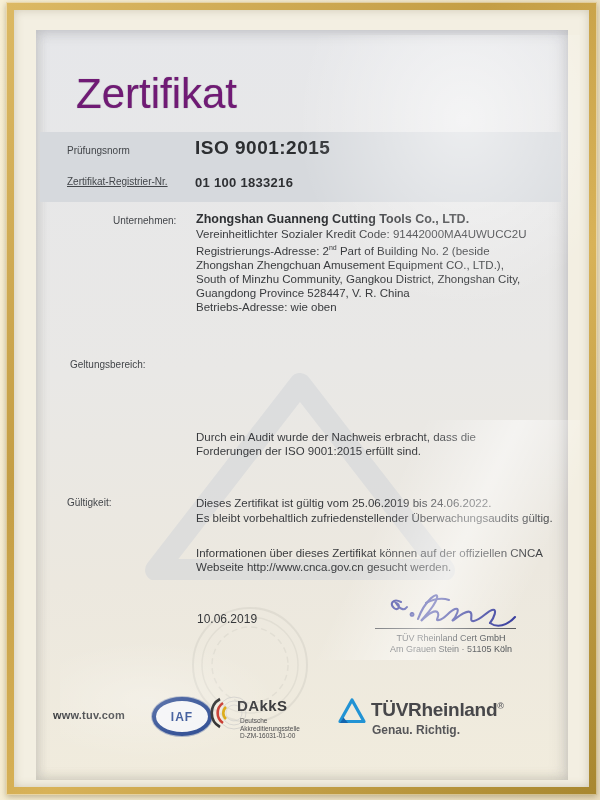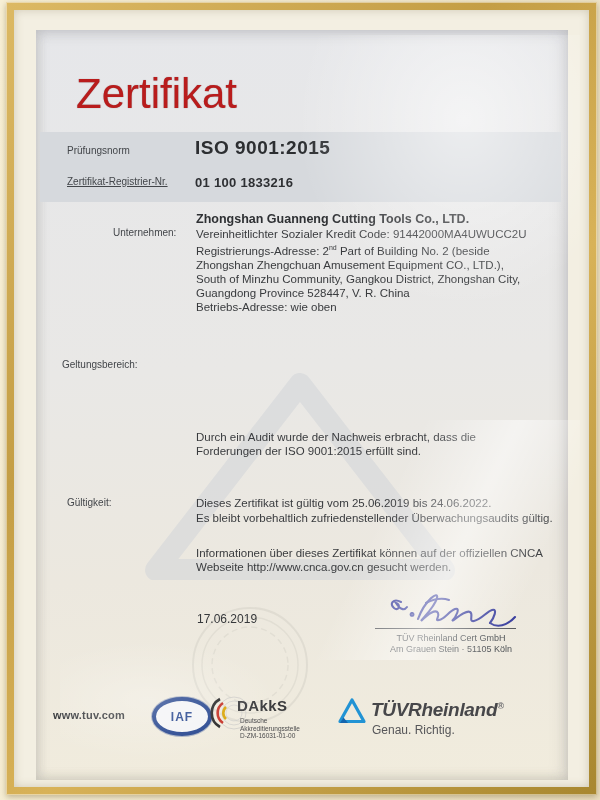--- a/index.html
+++ b/index.html
@@ -22,21 +22,21 @@
   }
   .paper{
     left:36px;top:30px;right:32px;bottom:20px;
     background:linear-gradient(178deg,#e6e7ea 0%,#e9e8e6 45%,#ece8df 72%,#f1ecdd 100%);
     box-shadow:inset 0 5px 12px rgba(140,140,150,.18),
                inset -6px 0 14px rgba(125,125,138,.16),
                inset 6px 0 10px rgba(160,158,150,.12),
                inset 0 -4px 10px rgba(170,160,135,.15);
   }
   .title{
-    left:76px;top:70px;font-size:42px;color:#b91c1c;letter-spacing:0px;
+    left:76px;top:70px;font-size:42px;color:#701a75;letter-spacing:0px;
     text-shadow:0 0 1px rgba(40,40,45,.45);
   }
   .band{left:40px;top:132px;width:521px;height:70px;background:#d6d9dd;}
   .lbl{font-size:10px;color:#43464a;}
   .val-big{font-size:19px;font-weight:700;color:#2c2e31;letter-spacing:.5px;}
   .val-bold{font-size:13px;font-weight:700;color:#2e3033;letter-spacing:.3px;}
   .body-txt{font-size:11.5px;line-height:14px;color:#393b3e;}
   .company-name{font-size:12.5px;font-weight:700;color:#2e3033;line-height:15px;}
   sup{font-size:7px;}
   .sig-line{left:375px;top:628px;width:141px;height:1px;background:#5a5c60;}
@@ -44,23 +44,23 @@
   .wm{opacity:.55;}
   .glare{pointer-events:none;}
   .iaf{
     left:152px;top:697px;width:52px;height:31px;border:4px solid #21418c;border-radius:50%;
     display:flex;align-items:center;justify-content:center;background:#f4f4f6;
     box-shadow:0 0 0 1px rgba(33,65,140,.35);
   }
   .iaf span{font-size:12px;font-weight:700;color:#21418c;letter-spacing:1px;}
   .dakks-word{left:237px;top:697px;font-size:15px;font-weight:700;color:#3a3a3c;letter-spacing:.4px;}
   .dakks-small{left:240px;top:717px;font-size:6.5px;line-height:7.5px;color:#4a4a4c;}
-  .brand-word{left:371px;top:699px;font-size:19px;font-weight:700;color:#47474a;letter-spacing:-.3px;font-style:italic;}
+  .brand-word{left:371px;top:699px;font-size:19px;font-weight:700;color:#47474a;letter-spacing:-.3px;}
   .brand-word sup{font-size:9px;color:#66666a;}
-  .brand-tag{left:372px;top:723px;font-size:12px;font-weight:400;color:#565659;}
+  .brand-tag{left:372px;top:723px;font-size:12px;font-weight:700;color:#565659;}
   .website{left:53px;top:709px;font-size:11px;font-weight:700;color:#3b3d40;letter-spacing:.2px;}
   .date{left:197px;top:612px;font-size:12px;color:#36383b;}
 </style>
 </head>
 <body>
 
 <div class="photo">
   <div class="abs frame"></div>
   <div class="abs mat"></div>
   <div class="abs paper"></div>
@@ -76,42 +76,42 @@
   </svg>
 
   <div class="abs title">Zertifikat</div>
 
   <div class="abs band"></div>
   <div class="abs lbl" style="left:67px;top:145px;">Prüfungsnorm</div>
   <div class="abs val-big" style="left:195px;top:137px;">ISO 9001:2015</div>
   <div class="abs lbl" style="left:67px;top:176px;text-decoration:underline;">Zertifikat-Registrier-Nr.</div>
   <div class="abs val-bold" style="left:195px;top:175px;">01 100 1833216</div>
 
-  <div class="abs lbl" style="left:67px;top:227px;padding-left:46px;">Unternehmen:</div>
+  <div class="abs lbl" style="left:67px;top:215px;padding-left:46px;">Unternehmen:</div>
   <div class="abs" style="left:196px;top:212px;width:350px;">
     <div class="company-name">Zhongshan Guanneng Cutting Tools Co., LTD.</div>
     <div class="body-txt">Vereinheitlichter Sozialer Kredit Code: 91442000MA4UWUCC2U</div>
     <div class="body-txt"><span>Registrierungs-Adresse: 2</span><sup>nd</sup><span> Part of Building No. 2 (beside</span></div>
     <div class="body-txt">Zhongshan Zhengchuan Amusement Equipment CO., LTD.),</div>
     <div class="body-txt">South of Minzhu Community, Gangkou District, Zhongshan City,</div>
     <div class="body-txt">Guangdong Province 528447, V. R. China</div>
     <div class="body-txt">Betriebs-Adresse: wie oben</div>
   </div>
 
-  <div class="abs lbl" style="left:62px;top:359px;">Geltungsbereich:</div>
+  <div class="abs lbl" style="left:70px;top:359px;">Geltungsbereich:</div>
 
   <div class="abs body-txt" style="left:196px;top:430px;width:340px;">Durch ein Audit wurde der Nachweis erbracht, dass die Forderungen der ISO 9001:2015 erfüllt sind.</div>
 
   <div class="abs lbl" style="left:67px;top:497px;">Gültigkeit:</div>
   <div class="abs body-txt" style="left:196px;top:496px;width:360px;white-space:nowrap;">Dieses Zertifikat ist gültig vom 25.06.2019 bis 24.06.2022.</div>
   <div class="abs body-txt" style="left:196px;top:511px;width:365px;">Es bleibt vorbehaltlich zufriedenstellender Überwachungsaudits gültig.</div>
 
   <div class="abs body-txt" style="left:196px;top:546px;width:370px;">Informationen über dieses Zertifikat können auf der offiziellen CNCA Webseite http://www.cnca.gov.cn gesucht werden.</div>
 
-  <div class="abs date">17.06.2019</div>
+  <div class="abs date">10.06.2019</div>
 
   <svg class="abs" style="left:385px;top:588px;" width="135" height="42" viewBox="0 0 135 42">
     <g fill="none" stroke="#3a3f9e" stroke-width="2.1" stroke-linecap="round">
       <path d="M16 14 C8 10 4 16 9 20 C14 24 16 16 11 15 C16 23 20 22 22 19"></path>
       <path d="M27 25 a1.4 1.4 0 1 0 .1 0"></path>
       <path d="M33 31 C40 12 54 2 52 10 C50 18 40 28 36 33 C44 25 51 21 53 25 C55 29 49 33 54 32 C60 31 64 23 70 21 C76 19 71 29 67 33 C73 29 81 22 85 24 C89 26 83 34 89 33 C97 31 101 24 107 22 C113 20 109 30 105 35"></path>
       <path d="M41 15 C49 11 58 10 64 12"></path>
       <path d="M105 35 C112 40 122 38 130 29"></path>
     </g>
   </svg>

